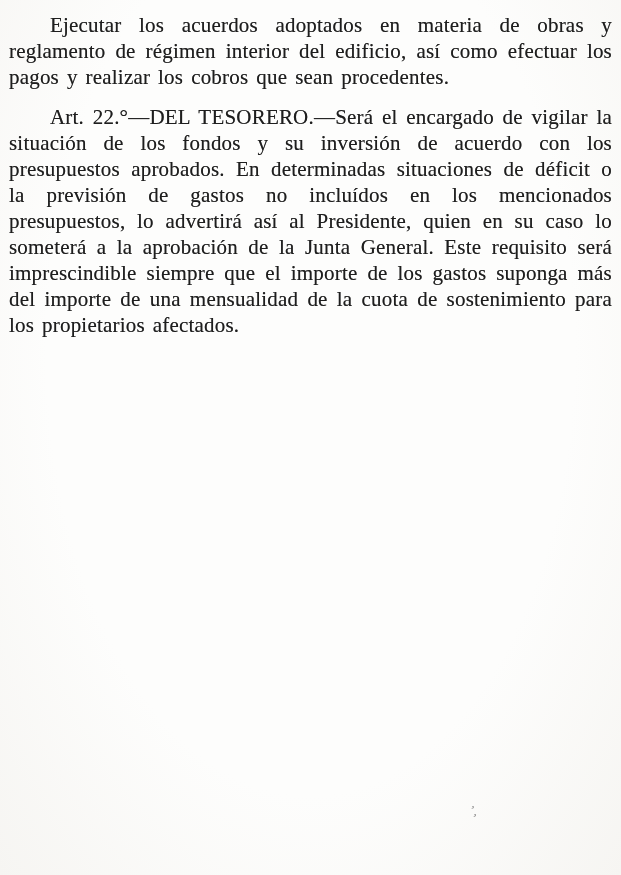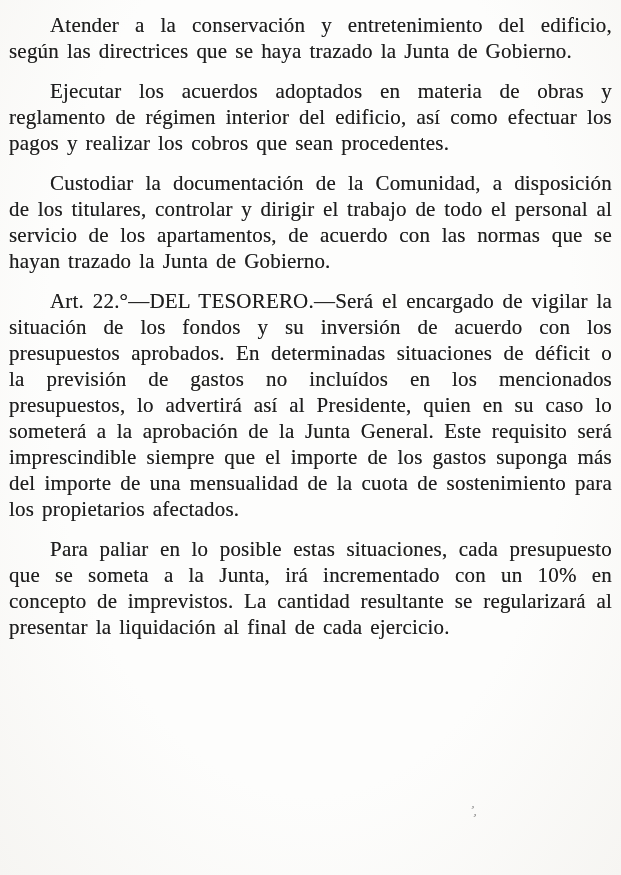--- a/index.html
+++ b/index.html
@@ -40,26 +40,23 @@
     color: #8f8f8f;
     transform: rotate(12deg);
     text-shadow: none;
   }
 </style>
 </head>
 <body>
 
 <div class="page">
 
-  <p class="para"><span>Atender a la conservación y entretenimiento del edificio, según las directrices que se haya trazado la Junta de Gobierno.</span></p>
 
   <p class="para"><span>Ejecutar los acuerdos adoptados en materia de obras y reglamento de régimen interior del edificio, así como efectuar los pagos y realizar los cobros que sean procedentes.</span></p>
 
-  <p class="para"><span>Custodiar la documentación de la Comunidad, a disposición de los titulares, controlar y dirigir el trabajo de todo el personal al servicio de los apartamentos, de acuerdo con las normas que se hayan trazado la Junta de Gobierno.</span></p>
 
   <p class="para"><span>Art. 22.°—</span><span class="article-title">DEL TESORERO.</span><span>—Será el encargado de vigilar la situación de los fondos y su inversión de acuerdo con los presupuestos aprobados. En determinadas situaciones de déficit o la previsión de gastos no incluídos en los mencionados presupuestos, lo advertirá así al Presidente, quien en su caso lo someterá a la aprobación de la Junta General. Este requisito será imprescindible siempre que el importe de los gastos suponga más del importe de una mensualidad de la cuota de sostenimiento para los propietarios afectados.</span></p>
 
-  <p class="para"><span>Para paliar en lo posible estas situaciones, cada presupuesto que se someta a la Junta, irá incrementado con un 10% en concepto de imprevistos. La cantidad resultante se regularizará al presentar la liquidación al final de cada ejercicio.</span></p>
 
 
   <span class="print-artifact">’,</span>
 
 </div>
 
 </body></html>

